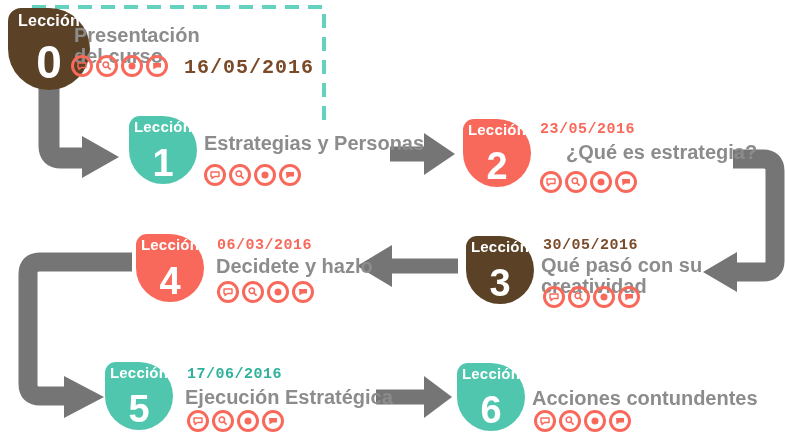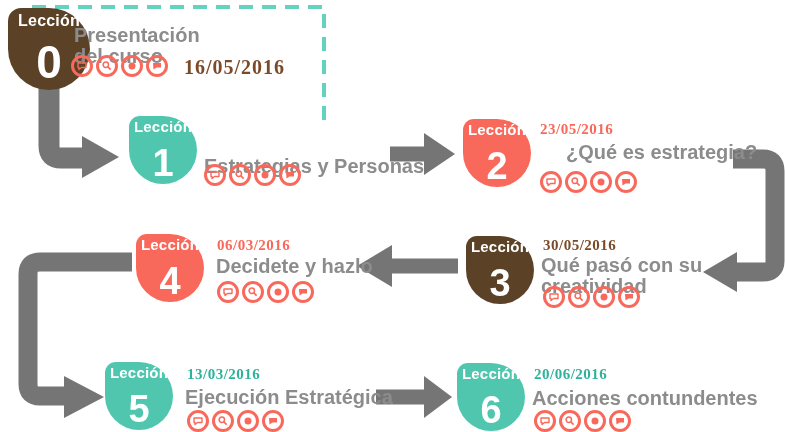--- a/index.html
+++ b/index.html
@@ -21,21 +21,21 @@
   .bubble.big .num{font-size:46px;}
   .c-brown{background:var(--brown);}
   .c-teal{background:var(--teal);}
   .c-salmon{background:var(--salmon);}
   .title{
     position:absolute;color:var(--title-gray);font-weight:bold;
     font-size:20px;line-height:21px;white-space:nowrap;
   }
   .title.wrap{white-space:normal;}
   .date{
-    position:absolute;font-family:Liberation Serif, serif;font-weight:bold;
+    position:absolute;font-family:Liberation Mono, monospace;font-weight:bold;
     font-size:15px;letter-spacing:.5px;white-space:nowrap;
   }
   .date.big{font-size:20px;letter-spacing:1px;}
   .d-brown{color:var(--date-brown);}
   .d-salmon{color:var(--salmon);}
   .d-teal{color:var(--date-teal);}
   .icons{position:absolute;display:flex;gap:3px;}
   .icn{
     width:22px;height:22px;box-sizing:border-box;border:3px solid var(--salmon);
     border-radius:50%;color:var(--salmon);
@@ -95,21 +95,21 @@
           <path d="M2 3h8v4.5H5.5L2.5 9.5z" fill="currentColor"></path>
         </svg>
       </span>
     </div>
   <div class="date big d-brown" style="left:184px;top:56px">16/05/2016</div>
 
   <div class="bubble c-teal" style="left:129px;top:116px">
     <span class="lbl">Lección</span>
     <span class="num">1</span>
   </div>
-  <div class="title" style="left:204px;top:156px">Estrategias y Personas</div>
+  <div class="title" style="left:204px;top:133px">Estrategias y Personas</div>
   <div class="icons" style="left:204px;top:164px">
       <span class="icn">
         <svg viewBox="0 0 12 12">
           <path d="M2 3h8v4.5H5.5L3 9.5V7.5H2z" fill="none" stroke="currentColor" stroke-width="1.4" stroke-linejoin="round"></path>
         </svg>
       </span>
       <span class="icn">
         <svg viewBox="0 0 12 12">
           <circle cx="4.8" cy="4.8" r="2.7" fill="none" stroke="currentColor" stroke-width="1.5"></circle>
           <path d="M6.9 6.9L9.6 9.6" stroke="currentColor" stroke-width="1.6"></path>
@@ -214,21 +214,21 @@
         <svg viewBox="0 0 12 12">
           <path d="M2 3h8v4.5H5.5L2.5 9.5z" fill="currentColor"></path>
         </svg>
       </span>
     </div>
 
   <div class="bubble c-teal" style="left:105px;top:362px">
     <span class="lbl">Lección</span>
     <span class="num">5</span>
   </div>
-  <div class="date d-teal" style="left:187px;top:366px">13/03/2016</div>
+  <div class="date d-teal" style="left:187px;top:366px">17/06/2016</div>
   <div class="title" style="left:185px;top:387px">Ejecución Estratégica</div>
   <div class="icons" style="left:187px;top:410px">
       <span class="icn">
         <svg viewBox="0 0 12 12">
           <path d="M2 3h8v4.5H5.5L3 9.5V7.5H2z" fill="none" stroke="currentColor" stroke-width="1.4" stroke-linejoin="round"></path>
         </svg>
       </span>
       <span class="icn">
         <svg viewBox="0 0 12 12">
           <circle cx="4.8" cy="4.8" r="2.7" fill="none" stroke="currentColor" stroke-width="1.5"></circle>
@@ -244,21 +244,20 @@
         <svg viewBox="0 0 12 12">
           <path d="M2 3h8v4.5H5.5L2.5 9.5z" fill="currentColor"></path>
         </svg>
       </span>
     </div>
 
   <div class="bubble c-teal" style="left:457px;top:363px">
     <span class="lbl">Lección</span>
     <span class="num">6</span>
   </div>
-  <div class="date d-teal" style="left:534px;top:366px">20/06/2016</div>
   <div class="title" style="left:532px;top:388px">Acciones contundentes</div>
   <div class="icons" style="left:534px;top:410px">
       <span class="icn">
         <svg viewBox="0 0 12 12">
           <path d="M2 3h8v4.5H5.5L3 9.5V7.5H2z" fill="none" stroke="currentColor" stroke-width="1.4" stroke-linejoin="round"></path>
         </svg>
       </span>
       <span class="icn">
         <svg viewBox="0 0 12 12">
           <circle cx="4.8" cy="4.8" r="2.7" fill="none" stroke="currentColor" stroke-width="1.5"></circle>

